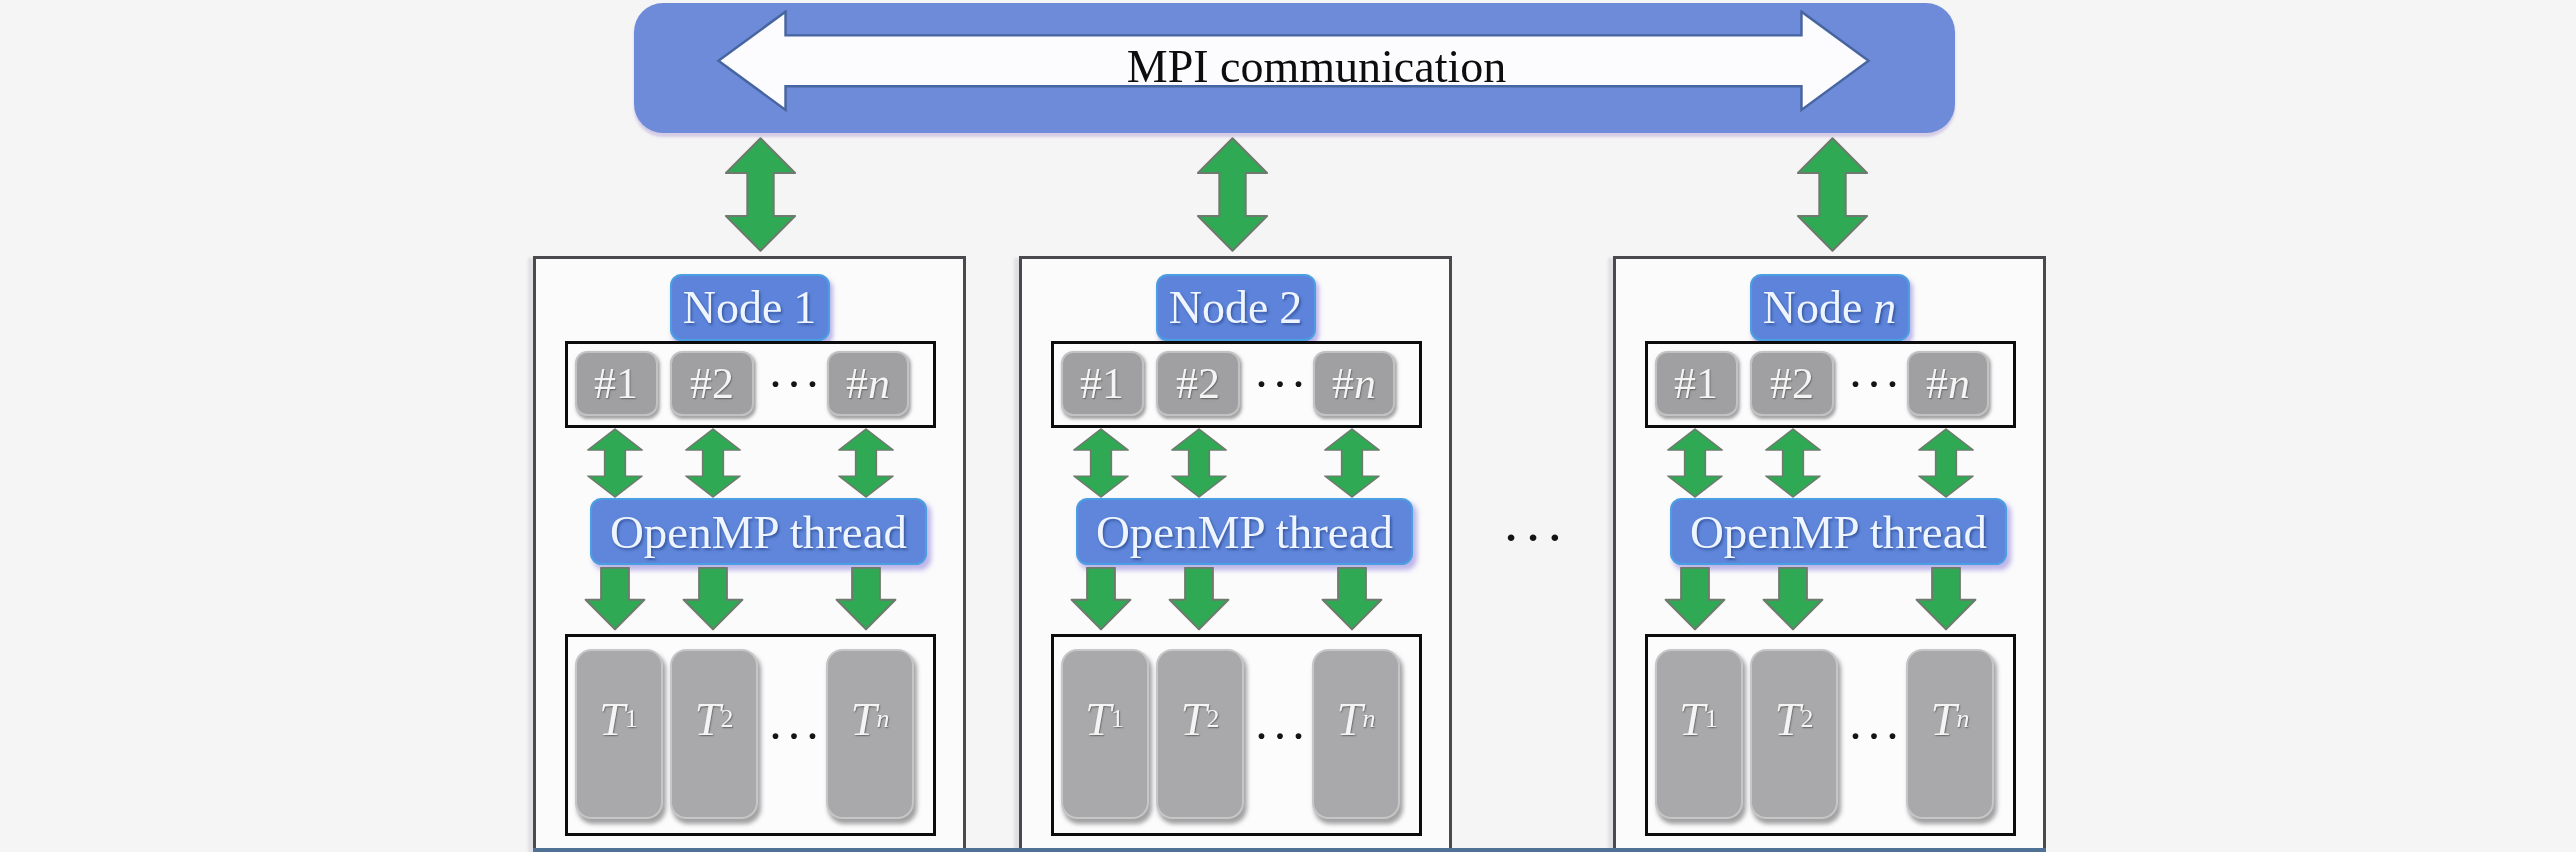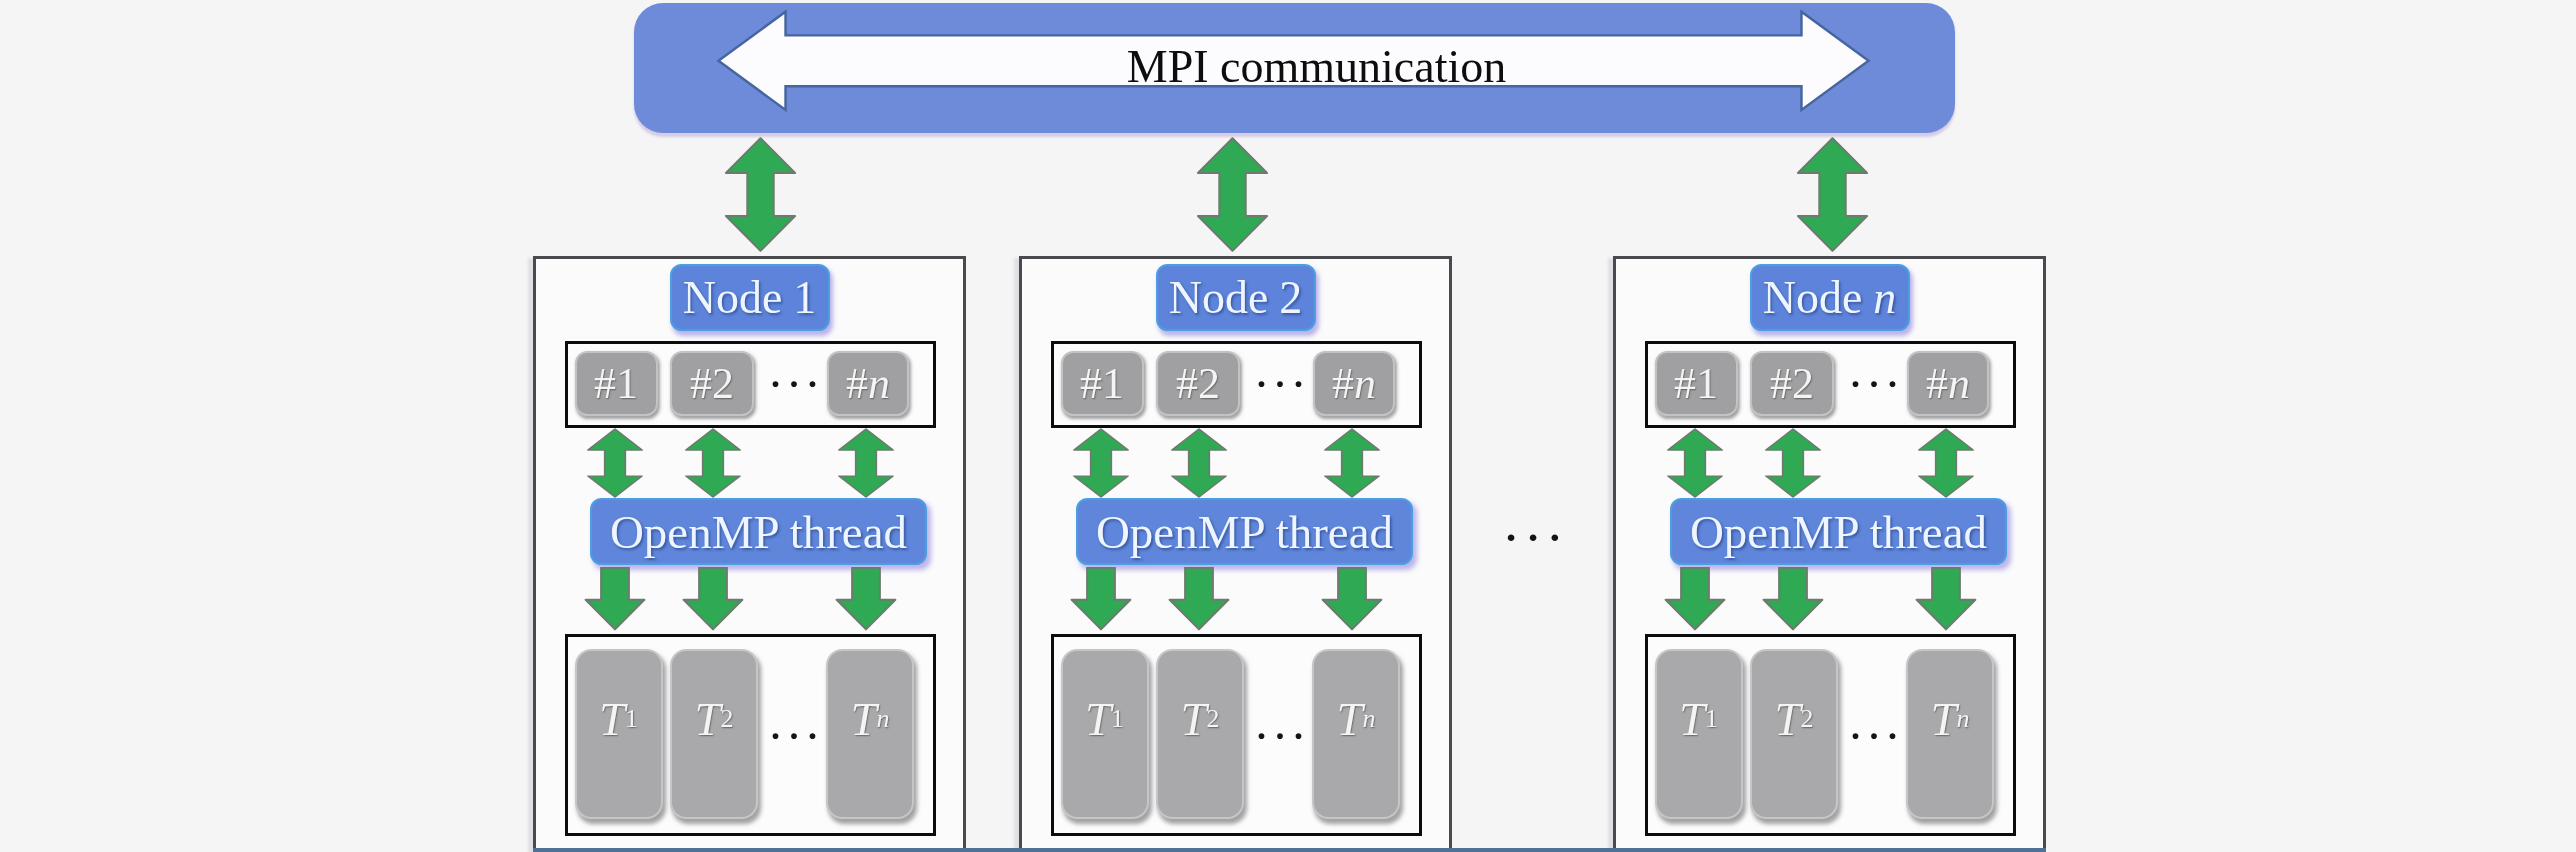--- a/index.html
+++ b/index.html
@@ -30,21 +30,21 @@
 
   
   .node {
     position:absolute; top:256px; width:433px; height:595px;
     background:#fbfbfc; border:3.3px solid #4a4a4e;
     box-shadow:-4.9px 1.6px 2.5px rgba(185,185,195,.35);
   }
   .node-1 { left:533px; } .node-2 { left:1019px; } .node-n { left:1613px; }
 
   .node-title {
-    position:absolute; left:50%; transform:translateX(-50%); top:5px;
+    position:absolute; left:50%; transform:translateX(-50%); top:15px;
     width:160px; height:67px; background:#5d84da;
     border:2.5px solid #4a9fe2; border-radius:11.4px;
     box-shadow:2.5px 4.1px 4.1px rgba(125,110,215,.5);
     display:flex; align-items:center; justify-content:center;
     font-size:46px; color:#eef5ff; white-space:nowrap;
     text-shadow:1.6px 1.6px 2.5px rgba(50,80,150,.85);
   }
   .node-title .num { margin-left:.24em; }
 
   .inner-box {

